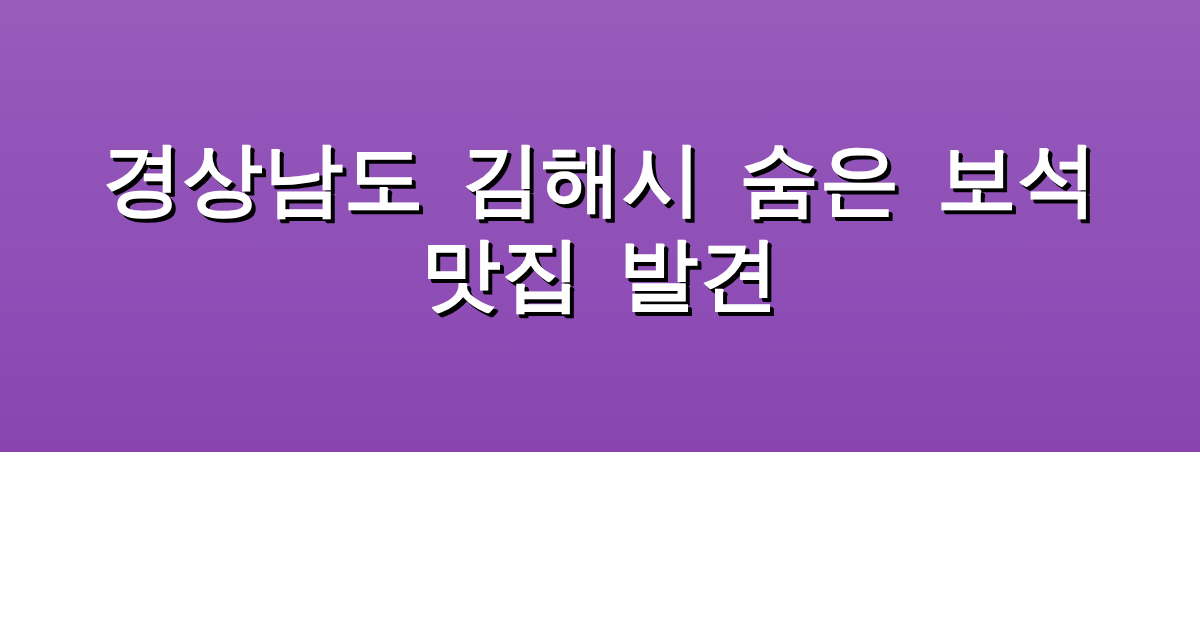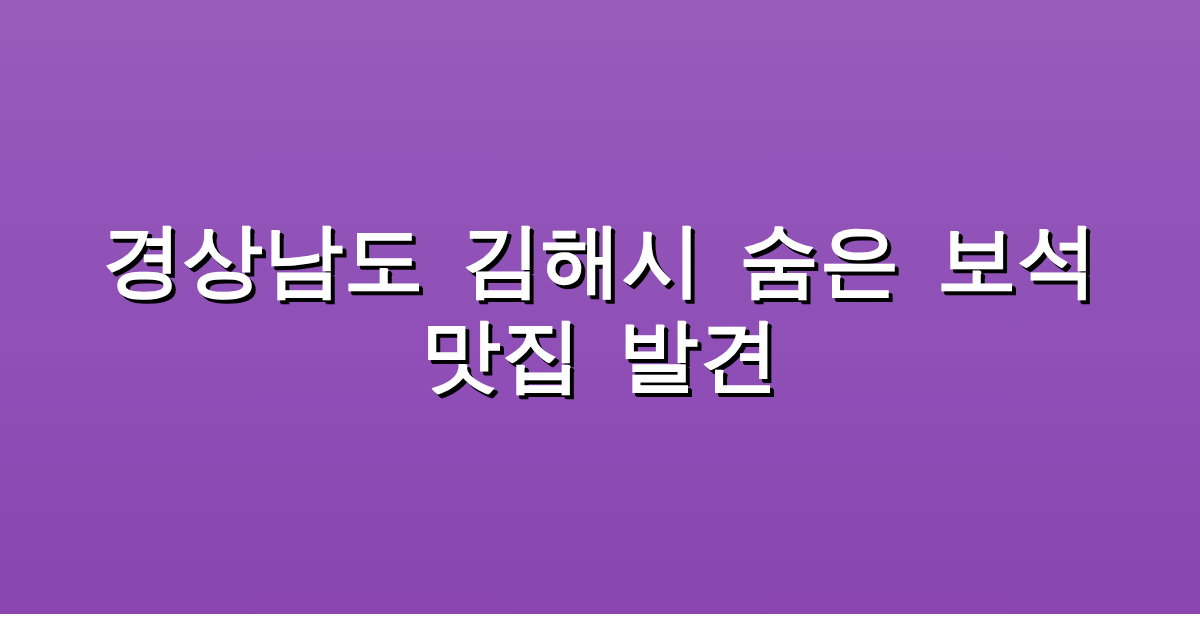--- a/index.html
+++ b/index.html
@@ -12,21 +12,21 @@
     width: 1200px;
     height: 630px;
     overflow: hidden;
     font-family: "Liberation Sans", "DejaVu Sans", sans-serif;
   }
 
   
   .og-card {
     position: relative;
     width: 1200px;
-    height: 614px;
+    height: 452px;
     box-sizing: border-box;
     display: flex;
     align-items: center;
     justify-content: center;
     background: linear-gradient(180deg, #9659bb 0%, #9153b8 38%, #8e4db6 68%, #8c46b4 100%);
     overflow: hidden;
   }
 
   
   .og-card::after {

